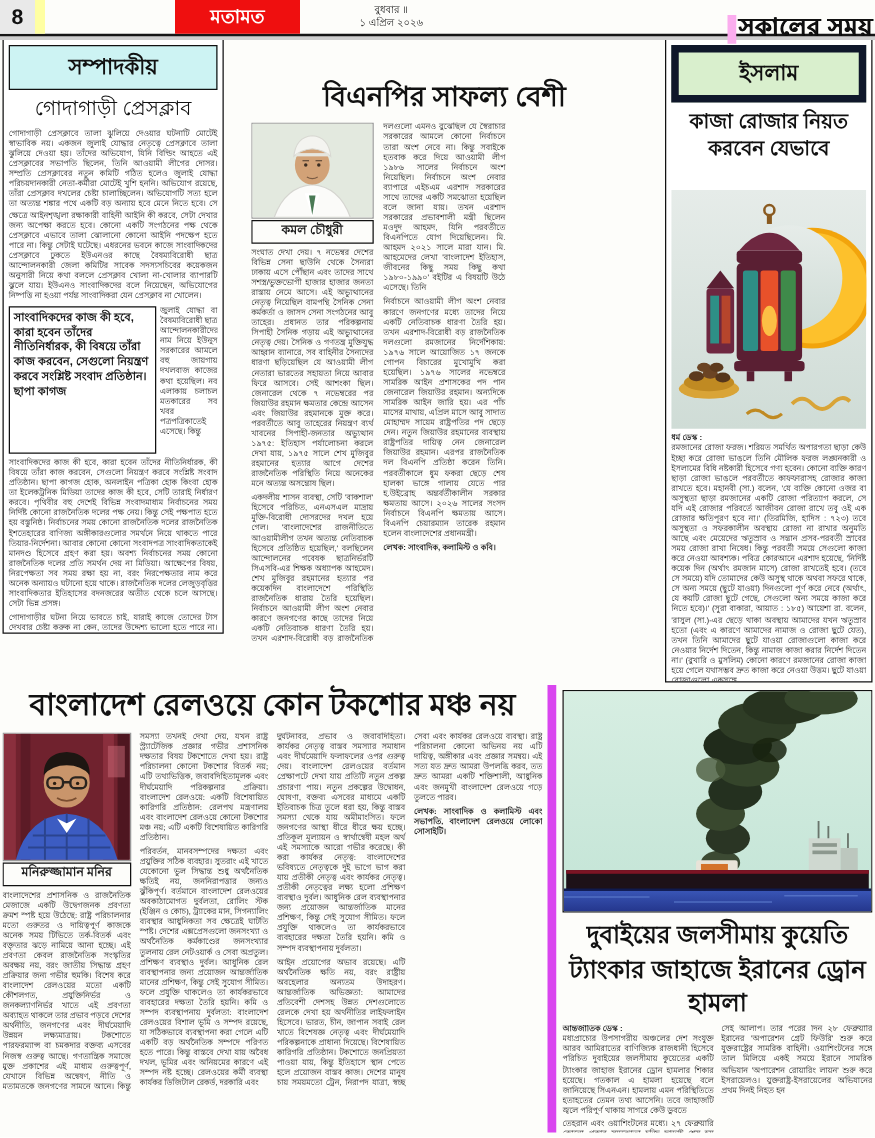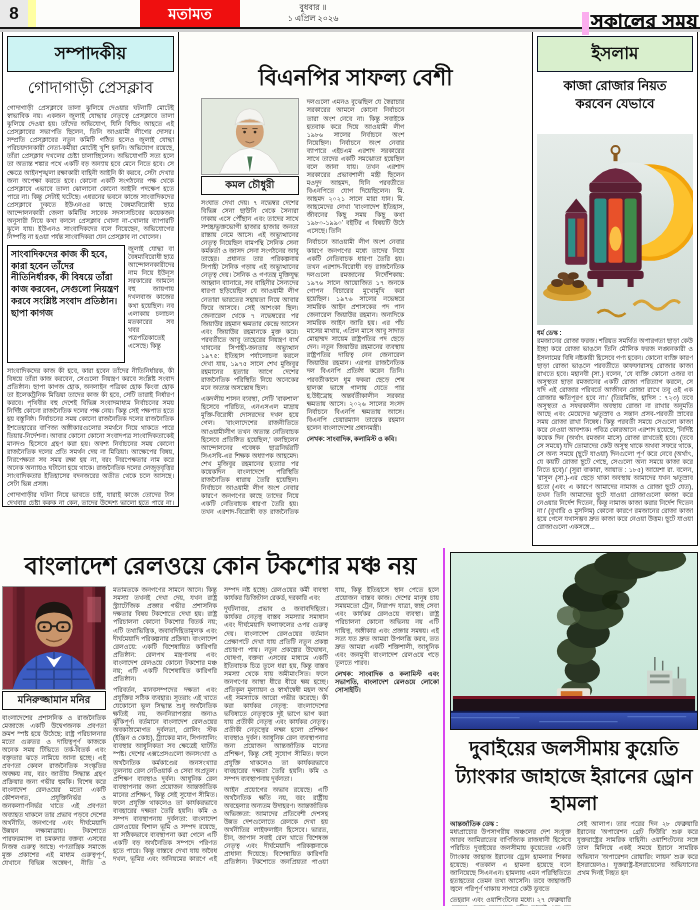--- a/index.html
+++ b/index.html
@@ -36,27 +36,27 @@
   
   .main-art { flex:1; overflow:hidden; padding:0 2px; }
   .main-headline { text-align:center; font-size:22px; font-weight:bold; line-height:1.35; margin:2px 0 6px 0; }
   .main-body { height:418px; columns:3; column-gap:8px; column-fill:auto; overflow:hidden; }
   figure.author { break-inside:avoid; margin-bottom:4px; }
   figure.author .ph { display:block; width:100%; border:1px solid #999; }
   figure.author figcaption { border:1px solid #111; text-align:center; font-size:10px; font-weight:bold; padding:2px 0; margin-top:1px; }
 
   
   .islam { width:166px; height:515px; border:1px solid #111; padding:4px; overflow:hidden; background:#fff; }
-  .is-head { border:1px solid #0f172a; background:#d9efcd; text-align:center; font-size:17px; font-weight:bold; padding:3px 0; margin-bottom:5px; }
-  .is-title { text-align:center; font-size:13px; font-weight:bold; line-height:1.35; margin-bottom:22px; }
+  .is-head { border:6px solid #0f172a; background:#d9efcd; text-align:center; font-size:17px; font-weight:bold; padding:3px 0; margin-bottom:5px; }
+  .is-title { text-align:center; font-size:16px; font-weight:bold; line-height:1.35; margin-bottom:22px; }
   .is-img { display:block; width:100%; margin-bottom:4px; }
   .is-body { overflow:hidden; height:235px; }
 
   
-  .railway { width:443px; padding:2px 4px 0 0; border-right:2px solid #d946ef; overflow:hidden; }
+  .railway { width:443px; padding:2px 4px 0 0; border-right:7px solid #d946ef; overflow:hidden;font-family:Liberation Serif, serif; }
   .rw-headline { text-align:center; font-size:24px; font-weight:bold; line-height:1.3; margin:0 0 5px 0; }
   .rw-body { height:288px; columns:4; column-gap:7px; column-fill:auto; overflow:hidden; }
 
   
   .tanker { flex:1; padding:4px 0 0 5px; overflow:hidden; }
   .tk-img { display:block; width:100%; border:1px solid #111; }
   .tk-headline { text-align:center; font-size:19.5px; font-weight:bold; line-height:1.4; margin:5px 0 3px 0; }
   .tk-body { columns:2; column-gap:6px; column-fill:auto; height:96px; overflow:hidden; }
 </style>
 </head>

